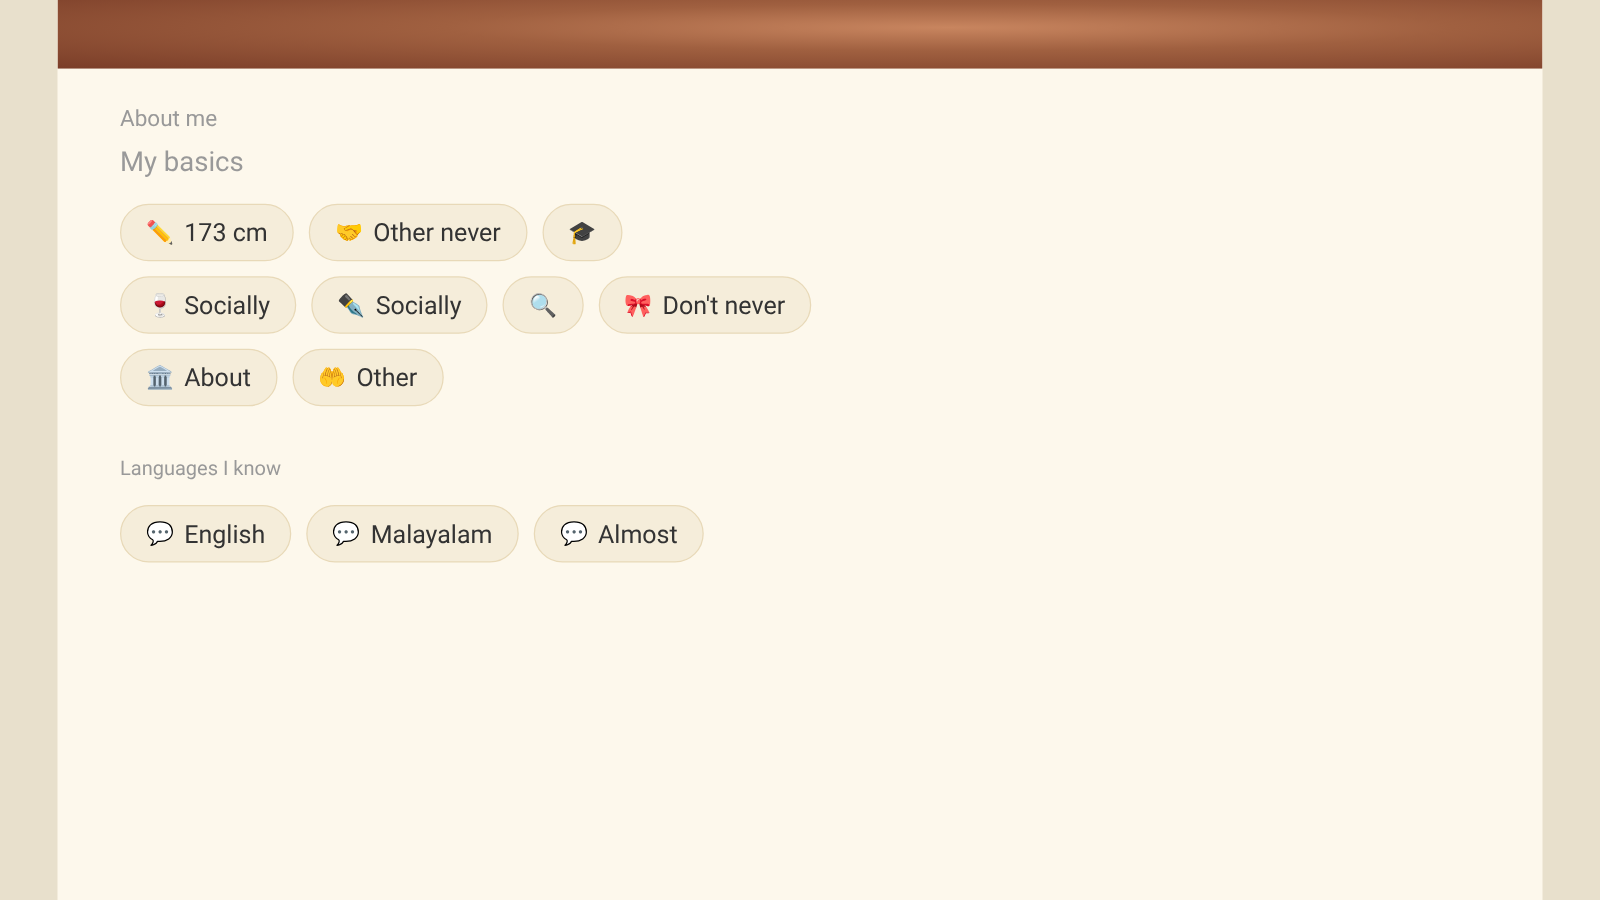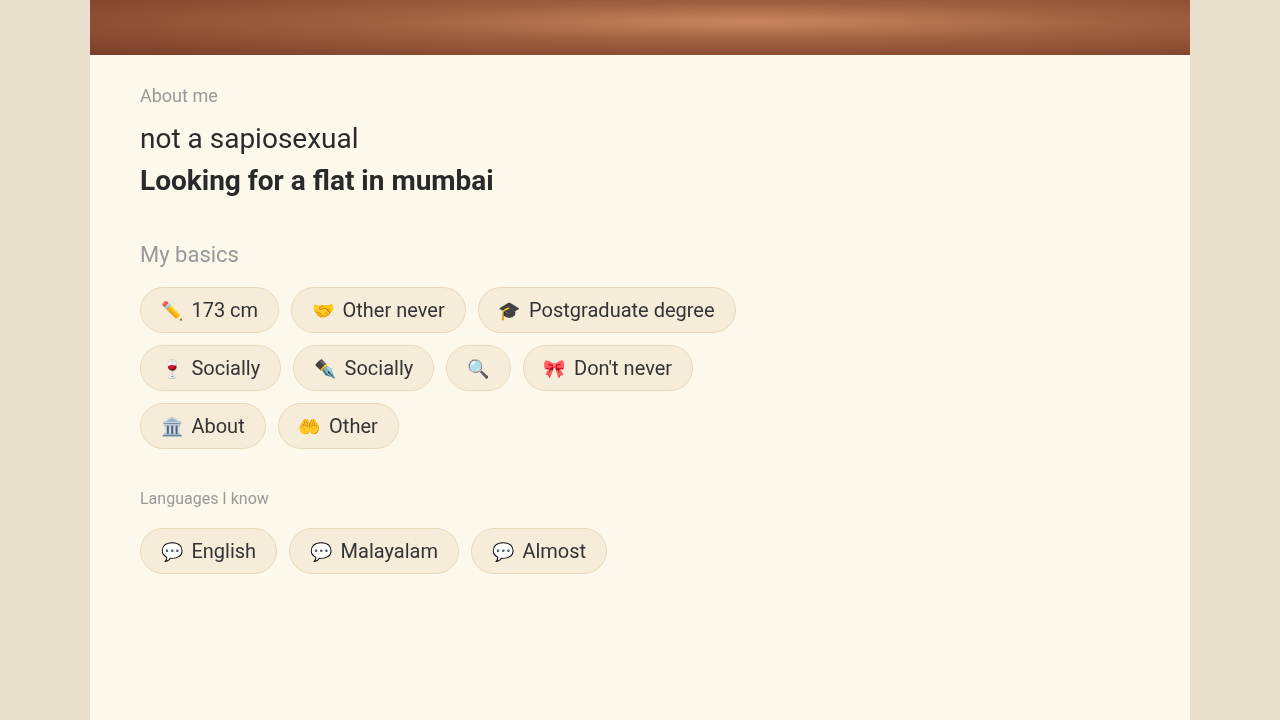--- a/index.html
+++ b/index.html
@@ -11,21 +11,21 @@
     body {
       background-color: #e8e0cc;
       font-family: -apple-system, BlinkMacSystemFont, 'Segoe UI', Roboto, sans-serif;
       width: 1280px;
       min-height: 720px;
       display: flex;
       justify-content: center;
     }
 
     .page-container {
-      width: 1100px;
+      width: 1188px;
       background-color: #fdf8ec;
       min-height: 720px;
       position: relative;
     }
 
     .hero-image {
       width: 100%;
       height: 55px;
       background: linear-gradient(135deg, #c47a5a 0%, #a85d40 30%, #8b4a30 60%, #7a3d28 100%);
       overflow: hidden;
@@ -133,41 +133,36 @@
 
 <div class="page-container">
   <div class="hero-image">
     <div class="hero-image-inner"></div>
   </div>
 
   <div class="content">
 
     <div class="about-section">
       <div class="section-label">About me</div>
-      <div class="about-text">
-        <div>not a sapiosexual</div>
-        <div><strong>Looking for a flat in mumbai</strong></div>
-      </div>
     </div>
 
     <div class="basics-section">
       <div class="basics-title">My basics</div>
 
       <div class="tags-row">
         <div class="tag">
           <span class="tag-icon">✏️</span>
           <span>173 cm</span>
         </div>
         <div class="tag">
           <span class="tag-icon">🤝</span>
           <span>Other never</span>
         </div>
         <div class="tag">
           <span class="tag-icon">🎓</span>
-          <span>Postgraduate degree</span>
         </div>
       </div>
 
       <div class="tags-row">
         <div class="tag">
           <span class="tag-icon">🍷</span>
           <span>Socially</span>
         </div>
         <div class="tag">
           <span class="tag-icon">✒️</span>

